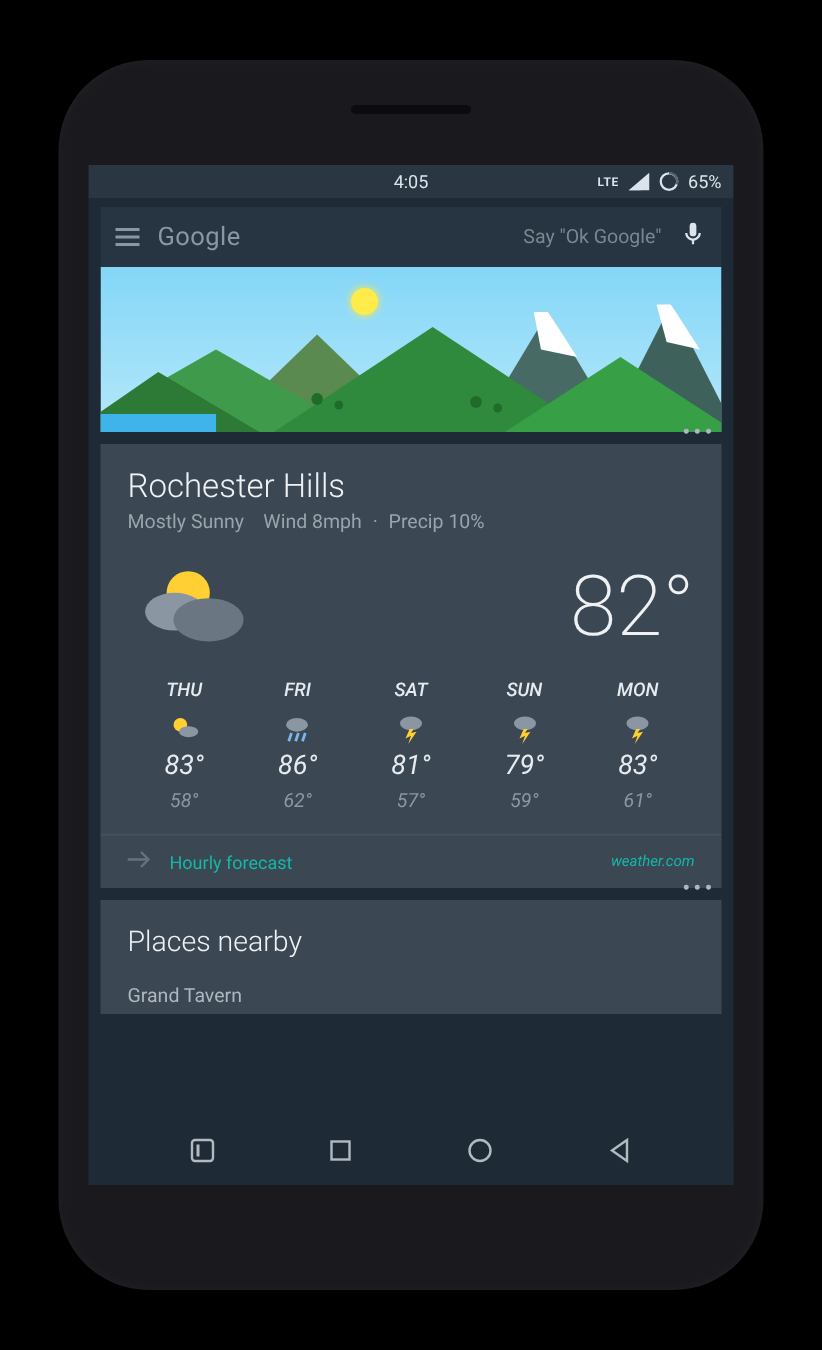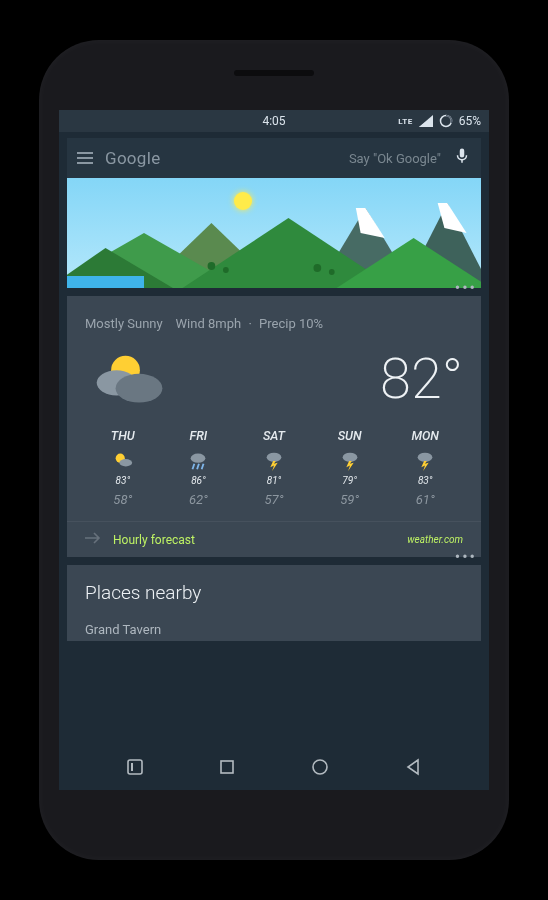--- a/index.html
+++ b/index.html
@@ -97,28 +97,28 @@
   .wc-title { font-size: 22px; font-weight: 300; color:#eef2f5;}
   .wc-sub { font-size: 13px; color:#9aa4ad; margin-top:4px;}
   .wc-sub .divider{ margin:0 4px;}
   .wc-main { display:flex; align-items:center; justify-content:space-between; padding: 14px 0 10px 0;}
   .wc-icon { width:90px; }
   .wc-temp { font-size: 56px; font-weight: 200; color:#eef2f5;}
   .forecast-row { display:flex; justify-content:space-between; padding: 6px 0 14px 0;}
   .fday { flex:1; text-align:center; font-size:12px;font-style:italic;}
   .fday .dname{ color:#e6ebef; font-weight:500; font-size:12.5px;}
   .fday svg{ display:block; margin:6px auto 4px auto;}
-  .fday .hi{ color:#e6ebef; font-size:10px; margin-top:2px;}
+  .fday .hi{ color:#e6ebef; font-size:18px; margin-top:2px;}
   .fday .lo{ color:#8d97a0; font-size:13px; margin-top:6px;}
   .wc-footer {
     border-top:1px solid rgba(255,255,255,0.06);
     display:flex; align-items:center;
     padding: 10px 0;
     font-size:12px;
-    color:#bef264;
+    color:#14b8a6;
     margin: 0 -18px; padding-left:18px; padding-right:18px;
   }
   .wc-footer .arrow{ margin-right:12px; opacity:0.7;}
   .wc-footer .attrib{ margin-left:auto; font-size:10px; font-style: italic;}
   
   .places-card { padding: 16px 18px 4px 18px; color:#eef2f5;}
   .pc-title { font-size:19px; font-weight:300;}
   .pc-item { margin-top:18px; font-size:13px; color:#aeb7bf;}
   
   .nav-bar {
@@ -195,20 +195,21 @@
         <circle cx="260" cy="90" r="4" fill="#1f6b29"></circle>
         <circle cx="275" cy="94" r="3" fill="#1f6b29"></circle>
 
         <rect x="-10" y="98" width="90" height="14" fill="#3fb4ea"></rect>
       </svg>
     </div>
 
     <div class="card">
       <div class="card-dots">•••</div>
       <div class="weather-card">
+        <div class="wc-title">Rochester Hills</div>
         <div class="wc-sub">
           <span>Mostly Sunny</span>
           &nbsp;&nbsp;
           <span>Wind 8mph</span>
           <span class="divider">·</span>
           <span>Precip 10%</span>
         </div>
         <div class="wc-main">
           <span class="wc-icon">
             <svg viewBox="0 0 100 70" width="90" height="63">

